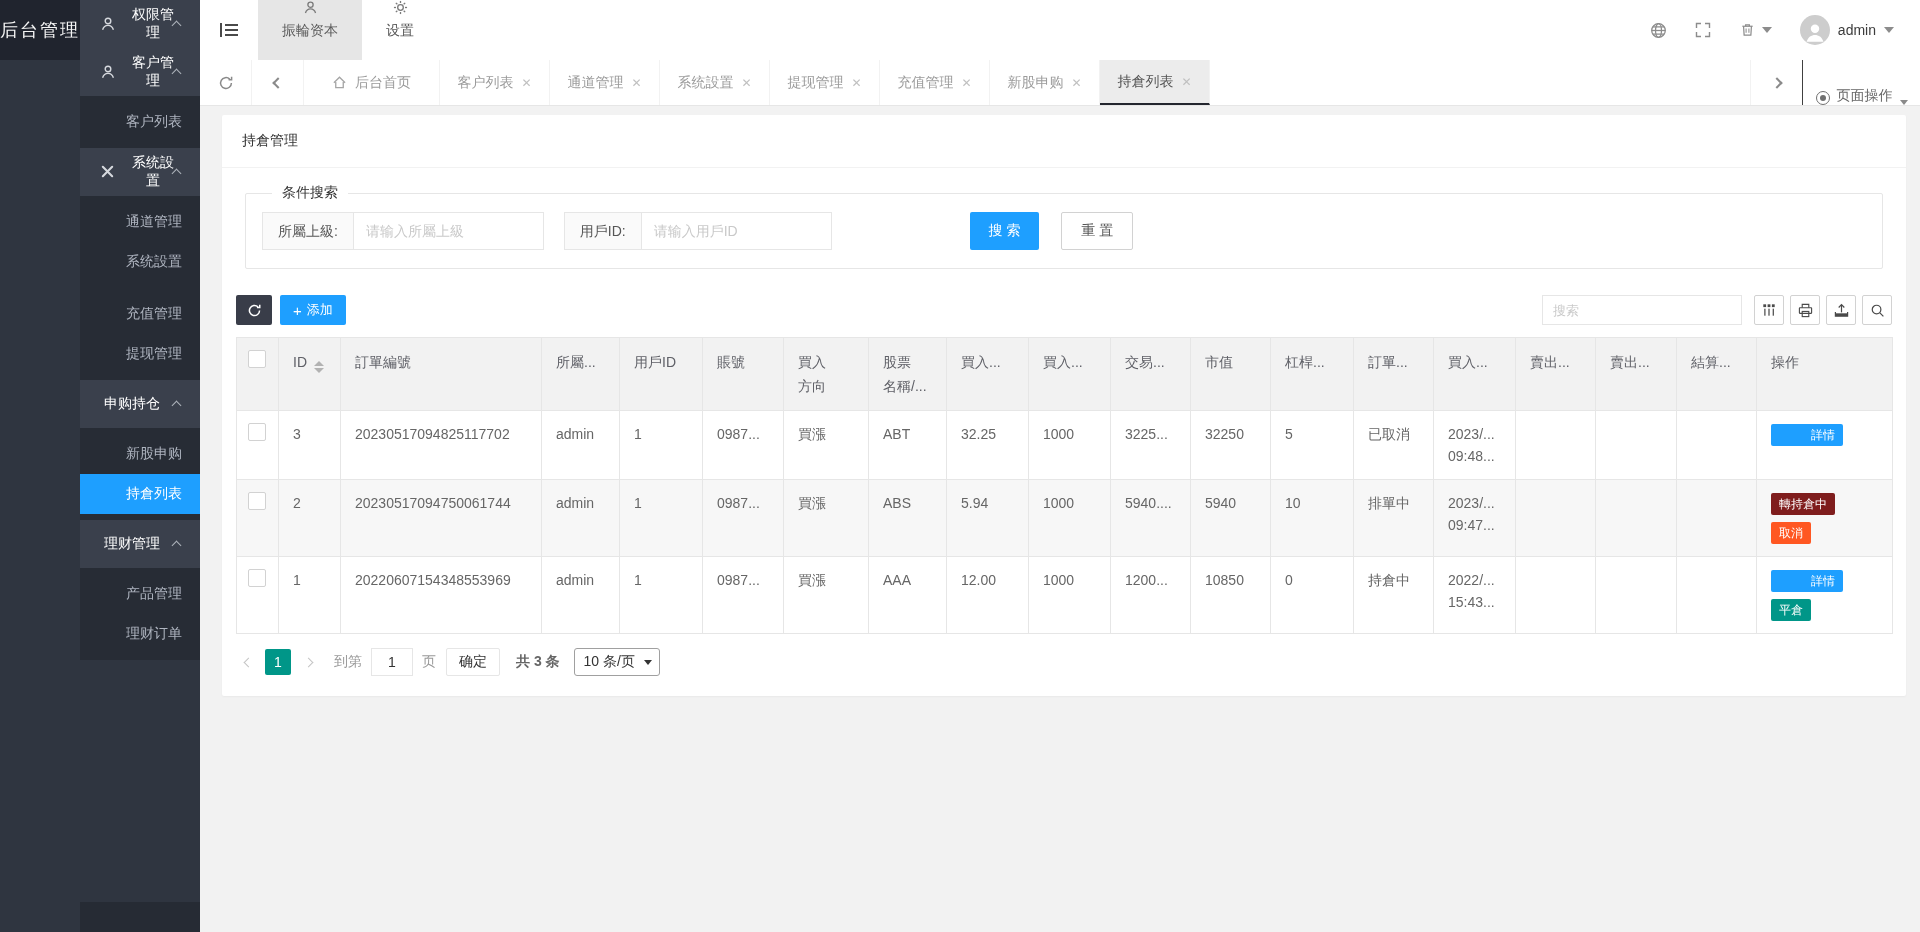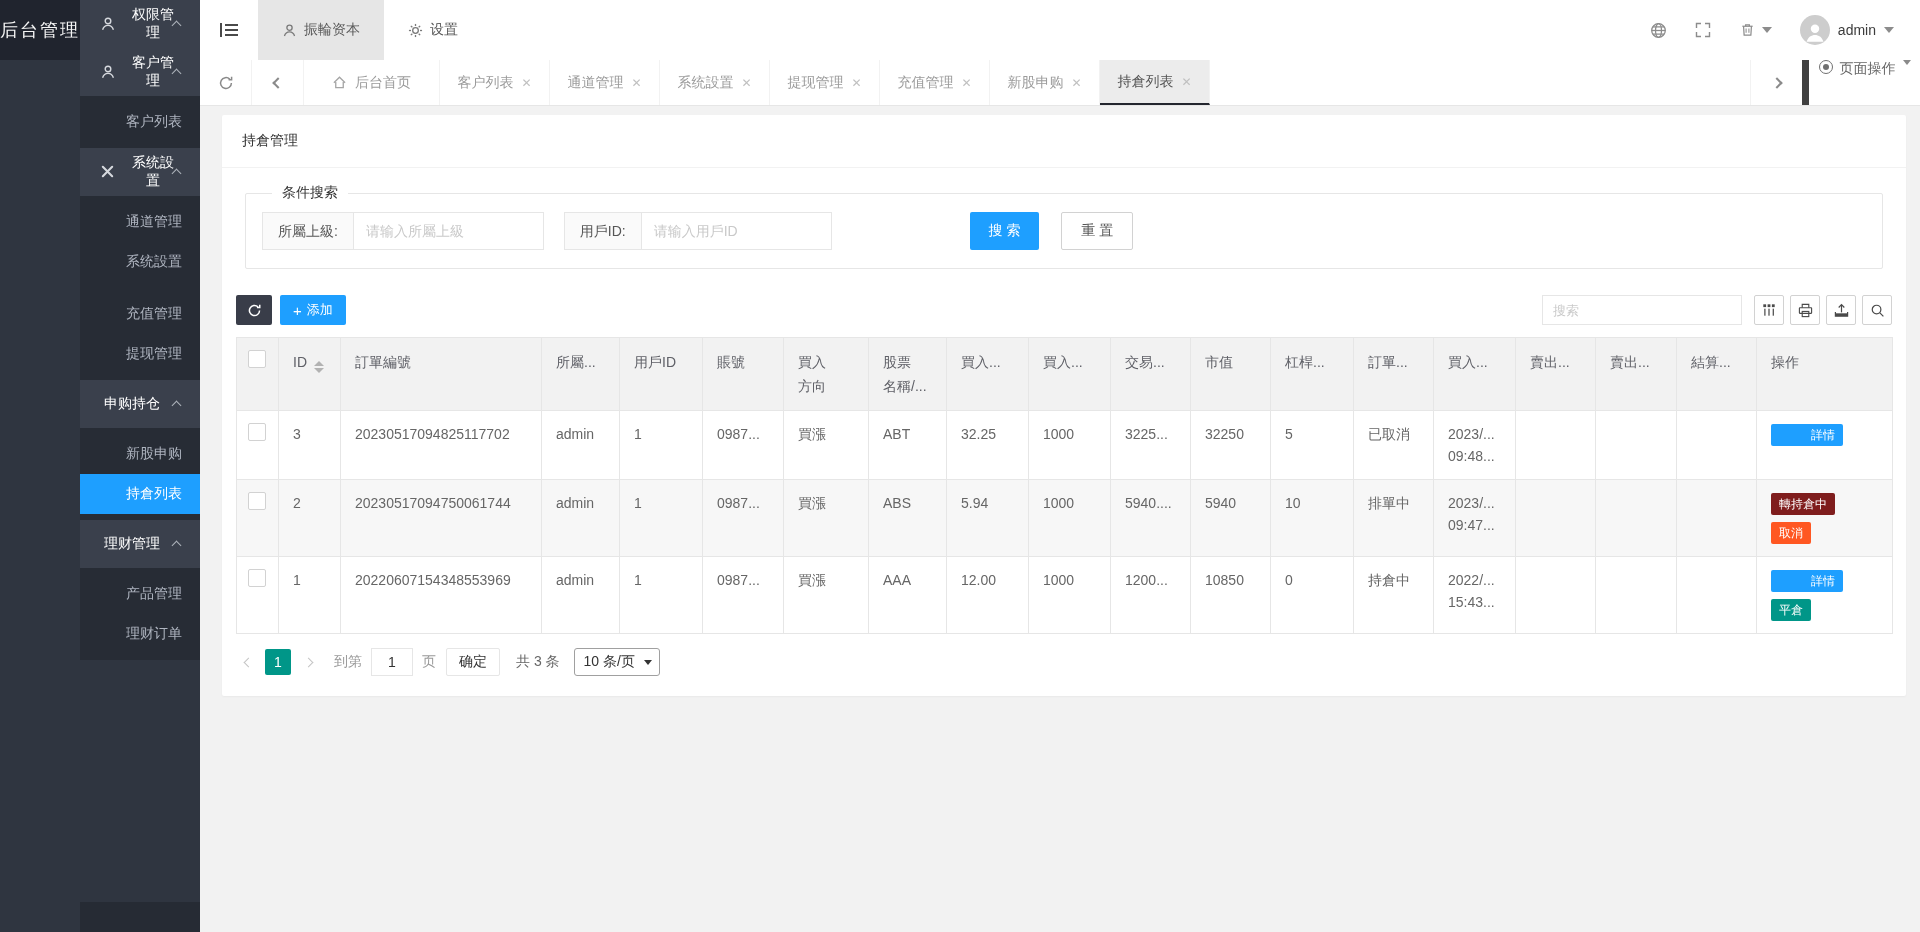--- a/index.html
+++ b/index.html
@@ -21,21 +21,21 @@
   .nav-sub-item.active { background: #1E9FFF; color: #fff; }
   .nav-filler { flex: 1; background: #2F3540; display: flex; flex-direction: column; justify-content: flex-end; }
   .bottom-strip { height: 30px; background: #262B34; }
 
   
   .main { flex: 1; display: flex; flex-direction: column; min-width: 0; }
 
   
   .topbar { height: 60px; flex: 0 0 60px; background: #fff; display: flex; align-items: stretch; }
   .burger { width: 58px; display: flex; align-items: center; justify-content: center; color: #4a4a4a; cursor: pointer; }
-  .ws-tab { display: flex; align-items: center; gap: 7px; padding: 0 24px; color: #595959; cursor: pointer; }
+  .ws-tab { display: flex; align-items: center; gap: 7px; padding: 0 24px; color: #595959; cursor: pointer; flex-direction: column; }
   .ws-tab.active { background: #E6E6E6; }
   .ws-tab .wicon { width: 15px; height: 15px; color: #7a7a7a; }
   .topbar-right { margin-left: auto; display: flex; align-items: center; gap: 28px; padding-right: 26px; color: #8c8c8c; }
   .tr-icon { width: 17px; height: 17px; color: #8c8c8c; cursor: pointer; }
   .trash-wrap { display: flex; align-items: center; gap: 5px; cursor: pointer; }
   .caret-down { width: 0; height: 0; border-left: 5px solid transparent; border-right: 5px solid transparent; border-top: 6px solid #8c8c8c; }
   .user-wrap { display: flex; align-items: center; gap: 8px; cursor: pointer; }
   .avatar { width: 30px; height: 30px; border-radius: 50%; background: #cdcdcd; overflow: hidden; display: flex; align-items: flex-end; justify-content: center; }
   .user-name { color: #3c3c3c; }
 
@@ -45,21 +45,21 @@
   .tb-sq.right { border-right: none; border-left: 1px solid #f2f2f2; }
   .chev { width: 8px; height: 8px; border-left: 2px solid #8a8a8a; border-bottom: 2px solid #8a8a8a; }
   .chev.left { transform: rotate(45deg); }
   .chev.right { transform: rotate(-135deg); }
   .page-tab { width: 110px; display: flex; align-items: center; justify-content: center; gap: 8px; color: #9b9b9b; border-right: 1px solid #f2f2f2; cursor: pointer; position: relative; }
   .page-tab.home { width: 136px; }
   .page-tab .x { font-size: 12px; color: #bfbfbf; }
   .page-tab.active { background: #ECECEC; color: #555; border-bottom: 2px solid #23262E; }
   .home-icon { width: 15px; height: 15px; color: #a5a5a5; }
   .tabs-spacer { flex: 1; }
-  .page-ops { width: 118px; border-left: 7px solid #404040; display: flex; align-items: flex-start; justify-content: center; gap: 7px; color: #666; cursor: pointer; }
+  .page-ops { width: 118px; border-left: 1px solid #404040; display: flex; align-items: flex-end; justify-content: center; gap: 7px; color: #666; cursor: pointer; }
   .dotcircle { width: 14px; height: 14px; border: 1.5px solid #707070; border-radius: 50%; display: flex; align-items: center; justify-content: center; }
   .dotcircle i { width: 6px; height: 6px; background: #707070; border-radius: 50%; }
   .caret-sm { width: 0; height: 0; border-left: 4px solid transparent; border-right: 4px solid transparent; border-top: 5px solid #8a8a8a; }
 
   
   .content { flex: 1; background: #F2F2F2; padding: 9px 14px 0 22px; overflow: hidden; }
   .card { background: #fff; border-radius: 2px; min-height: 527px; box-shadow: 0 1px 2px rgba(0,0,0,.04); }
   .card-head { padding: 17px 20px; color: #333; border-bottom: 1px solid #F2F2F2; }
   .card-body { padding: 16px 14px 20px; }
 
@@ -98,21 +98,21 @@
   .act-row + .act-row { margin-top: 6px; }
 
   .pagebar { display: flex; align-items: center; margin-top: 14px; color: #666; }
   .pg-arrow { width: 24px; height: 26px; display: flex; align-items: center; justify-content: center; cursor: pointer; }
   .pg-arrow .chev { border-color: #C4C4C4; border-width: 1.5px; width: 7px; height: 7px; }
   .pg-cur { min-width: 26px; height: 26px; background: #009688; color: #fff; display: flex; align-items: center; justify-content: center; border-radius: 2px; margin: 0 5px; cursor: default; }
   .pg-goto { margin-left: 14px; color: #999; }
   .pg-input { width: 42px; height: 28px; border: 1px solid #E6E6E6; text-align: center; margin: 0 9px; font-size: 14px; color: #333; outline: none; font-family: inherit; }
   .pg-unit { color: #999; }
   .pg-btn { height: 28px; padding: 0 12px; border: 1px solid #E6E6E6; background: #fff; border-radius: 2px; margin: 0 10px; color: #333; font-size: 14px; cursor: pointer; font-family: inherit; }
-  .pg-total { margin: 0 6px; color: #666; }
+  .pg-total { margin: 0 6px; color: #666; font-weight: bold; }
   .pg-select { height: 28px; border: 1px solid #A0A0A0; border-radius: 3px; padding: 0 24px 0 9px; display: flex; align-items: center; position: relative; margin-left: 8px; background: #fff; color: #333; cursor: pointer; }
   .pg-select .caret-sm { position: absolute; right: 7px; top: 11px; border-top-color: #333; }
 </style>
 </head>
 <body>
 
 <aside class="sidebar">
   <div class="logo">后台管理</div>
   <nav class="nav">
 

